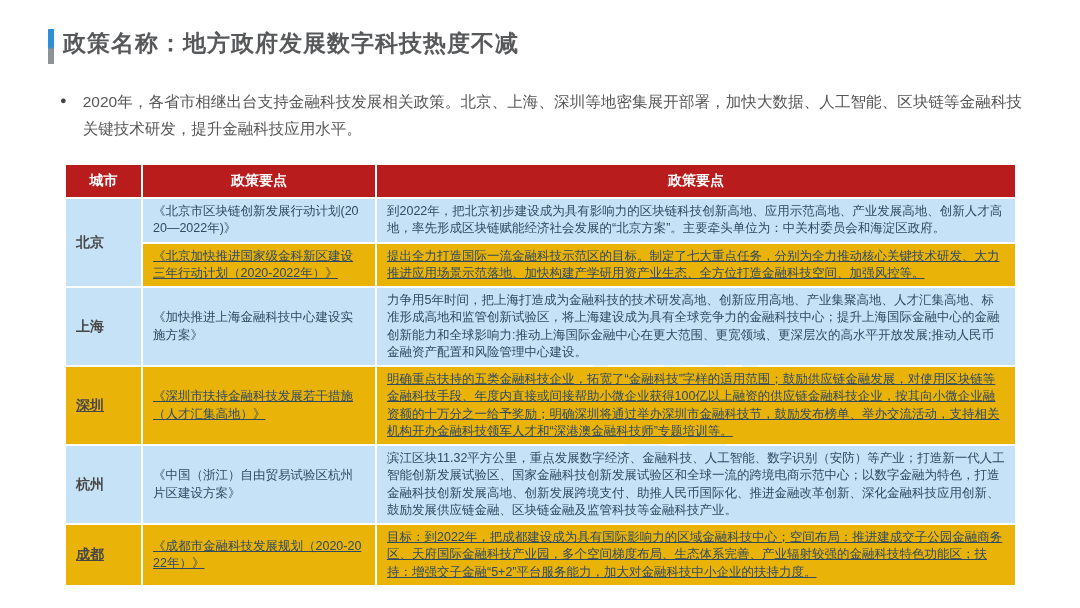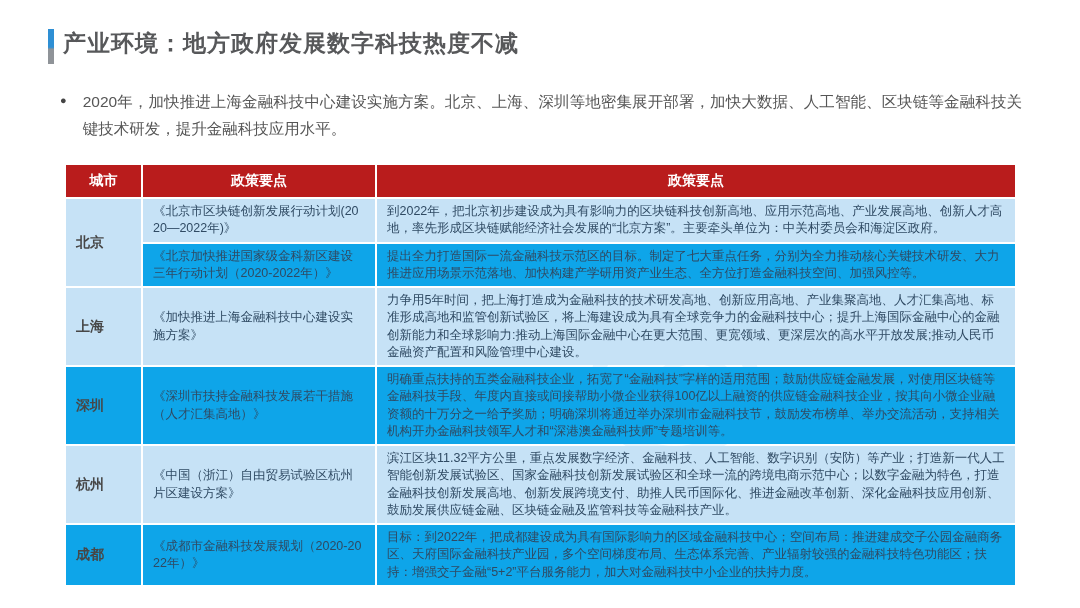--- a/index.html
+++ b/index.html
@@ -43,21 +43,21 @@
   }
   .policy td {
     font-size:12.5px; line-height:1.38; color:#2f4a63; padding:4px 10px;
     vertical-align:middle; text-align:left; word-break:break-all;
   }
   .policy td.city {
     text-align:left; font-weight:bold; color:#474747; font-size:14px; word-break:keep-all;
   }
   .col-city { width:75px; } .col-policy { width:232px; } .col-points { width:auto; }
   .shade-a { background:#c6e2f6; }
-  .shade-b { background:#0ea5e9; }
+  .shade-b { background:#eab308;text-decoration:underline; }
   
   .watermark {
     position:absolute; left:590px; top:310px; width:170px; height:150px;
     border:14px solid rgba(140,200,238,0.18); border-radius:50%;
     pointer-events:none;
   }
   .watermark2 {
     position:absolute; left:650px; top:355px; width:90px; height:80px;
     border:9px solid rgba(140,200,238,0.15); border-radius:50%;
     pointer-events:none;
@@ -70,26 +70,26 @@
   .footer .date { position:absolute; left:30px; top:0; }
   .footer .slogan { position:absolute; left:0; top:0; width:100%; text-align:center; }
   .footer .pagenum { position:absolute; right:30px; top:0; }
 </style>
 </head>
 <body>
 
 <div class="slide">
 
   <div class="accent-bar"></div>
-  <div class="page-title">产业环境：地方政府发展数字科技热度不减</div>
+  <div class="page-title">政策名称：地方政府发展数字科技热度不减</div>
 
 
   <div class="intro">
     <span class="dot">●</span>
-    <span class="text">2020年，加快推进上海金融科技中心建设实施方案。北京、上海、深圳等地密集展开部署，加快大数据、人工智能、区块链等金融科技关键技术研发，提升金融科技应用水平。</span>
+    <span class="text">2020年，各省市相继出台支持金融科技发展相关政策。北京、上海、深圳等地密集展开部署，加快大数据、人工智能、区块链等金融科技关键技术研发，提升金融科技应用水平。</span>
   </div>
 
   <div class="watermark"></div>
   <div class="watermark2"></div>
 
 
   <table class="policy">
     <colgroup>
         <col class="col-city">
         <col class="col-policy">

